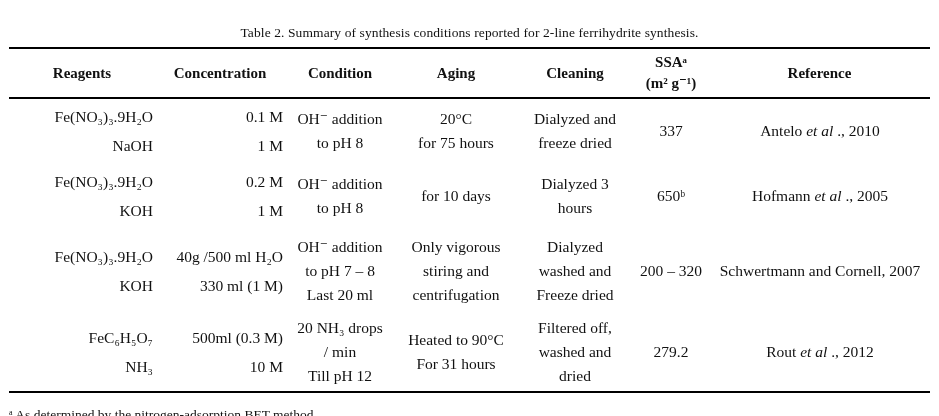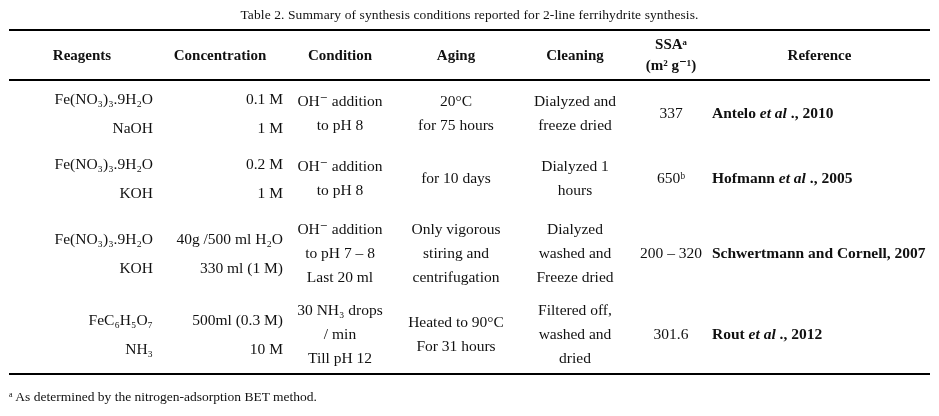--- a/index.html
+++ b/index.html
@@ -12,21 +12,21 @@
     width: 939px;
     height: 416px;
     background: #ffffff;
     font-family: "Liberation Serif", "DejaVu Serif", serif;
     color: #111111;
     overflow: hidden;
   }
   .caption {
     text-align: center;
     font-size: 13.5px;
-    padding-top: 7px;
+    padding-top: 25px;
     letter-spacing: 0.1px;
   }
   table.synth {
     width: 921px;
     margin: 6px auto 12px auto;
     border-collapse: collapse;
     table-layout: fixed;
     border-top: 2px solid #000000;
     border-bottom: 2px solid #000000;
   }
@@ -48,24 +48,23 @@
     vertical-align: middle;
     padding: 3px 2px;
   }
   td .line { line-height: 24px; }
   td.cell-reagents .line, td.cell-concentration .line { line-height: 29px; text-align: right; }
   tbody tr:nth-child(1) { height: 64px; }
   tbody tr:nth-child(2) { height: 65px; }
   tbody tr:nth-child(3) { height: 85px; }
   tbody tr:nth-child(4) { height: 73px; }
   td.cell-reference {
-    text-align: left;
+    text-align: center;
     padding-left: 3px;
     line-height: 22px;
-    font-weight: bold;
   }
   td.cell-reference .italic { font-style: italic; }
   .footnotes {
     width: 921px;
     margin: 3px auto 0 auto;
     font-size: 13.5px;
   }
   .footnotes p {
     margin: 0;
     line-height: 19.5px;
@@ -149,21 +148,21 @@
             <div class="line">1 M</div>
           </td>
           <td class="cell-condition">
             <div class="line">OH⁻ addition</div>
             <div class="line">to pH 8</div>
           </td>
           <td class="cell-aging">
             <div class="line">for 10 days</div>
           </td>
           <td class="cell-cleaning">
-            <div class="line">Dialyzed 1</div>
+            <div class="line">Dialyzed 3</div>
             <div class="line">hours</div>
           </td>
           <td class="cell-ssa">650ᵇ</td>
           <td class="cell-reference"><span>Hofmann </span><span class="italic">et al</span><span> ., 2005</span></td>
         </tr>
         <tr>
           <td class="cell-reagents">
             <div class="line">Fe(NO₃)₃.9H₂O</div>
             <div class="line">KOH</div>
           </td>
@@ -192,34 +191,34 @@
         <tr>
           <td class="cell-reagents">
             <div class="line">FeC₆H₅O₇</div>
             <div class="line">NH₃</div>
           </td>
           <td class="cell-concentration">
             <div class="line">500ml (0.3 M)</div>
             <div class="line">10 M</div>
           </td>
           <td class="cell-condition">
-            <div class="line">30 NH₃ drops</div>
+            <div class="line">20 NH₃ drops</div>
             <div class="line">/ min</div>
             <div class="line">Till pH 12</div>
           </td>
           <td class="cell-aging">
             <div class="line">Heated to 90°C</div>
             <div class="line">For 31 hours</div>
           </td>
           <td class="cell-cleaning">
             <div class="line">Filtered off,</div>
             <div class="line">washed and</div>
             <div class="line">dried</div>
           </td>
-          <td class="cell-ssa">301.6</td>
+          <td class="cell-ssa">279.2</td>
           <td class="cell-reference"><span>Rout </span><span class="italic">et al</span><span> ., 2012</span></td>
         </tr>
       </tbody>
   </table>
 
   <div class="footnotes">
     <p>ᵃ As determined by the nitrogen-adsorption BET method.</p>
   </div>
 
 </div>

